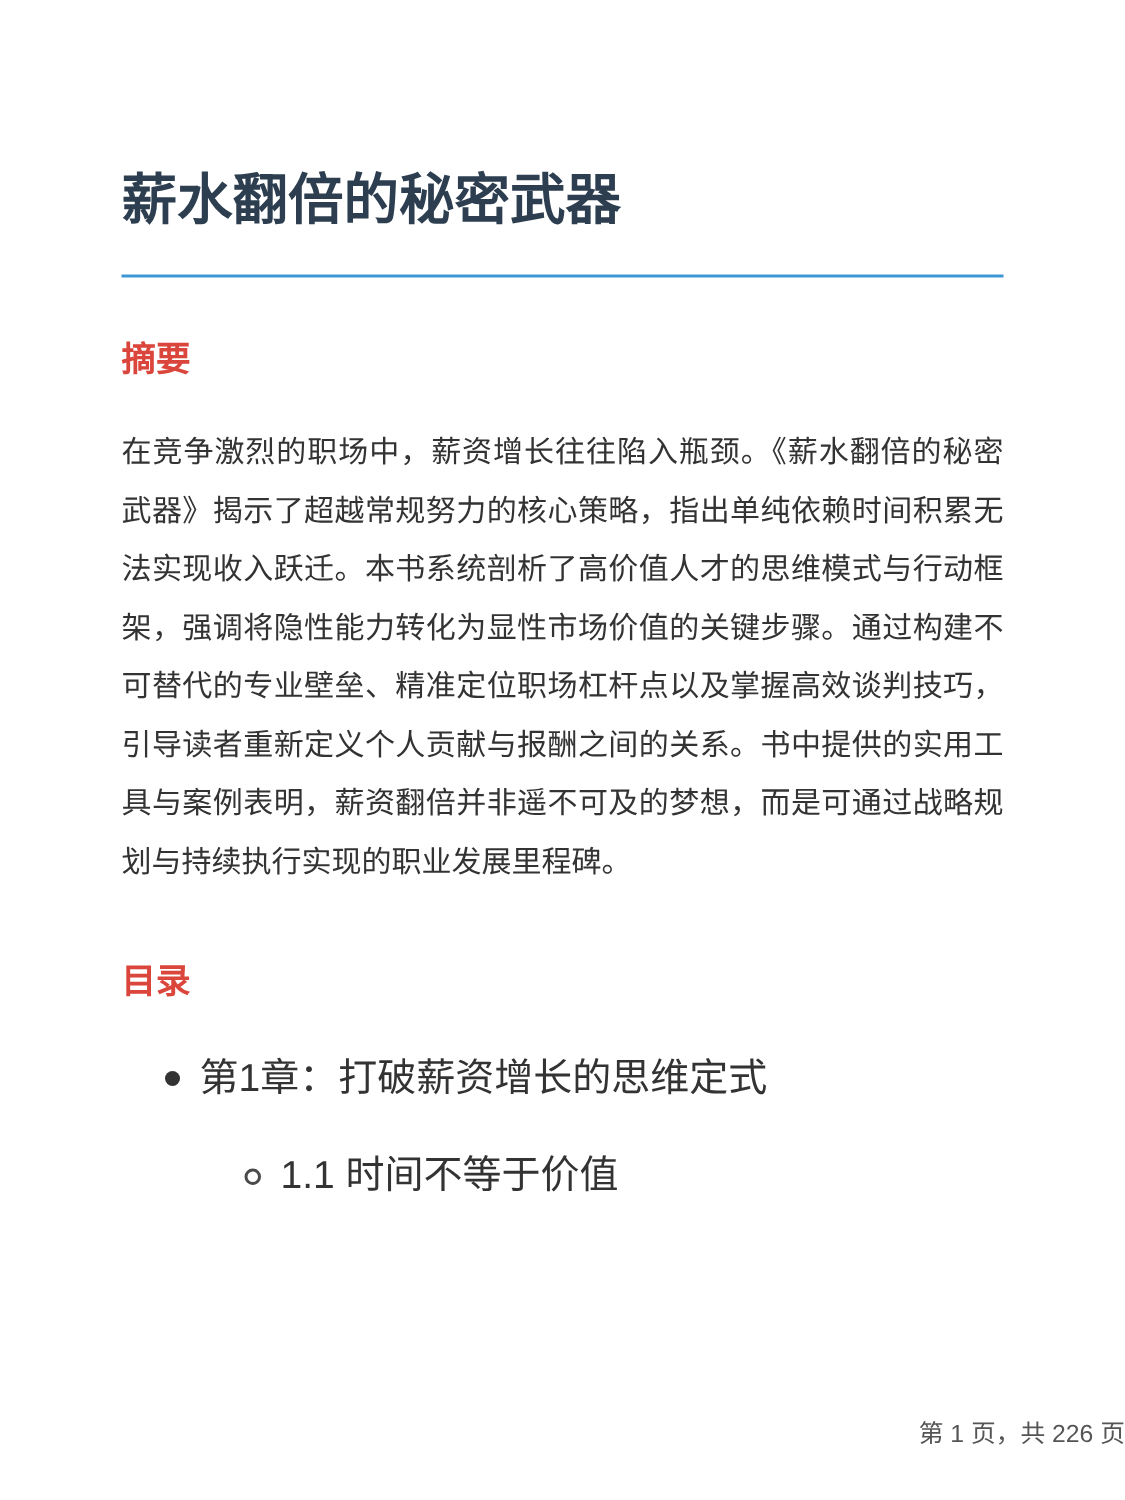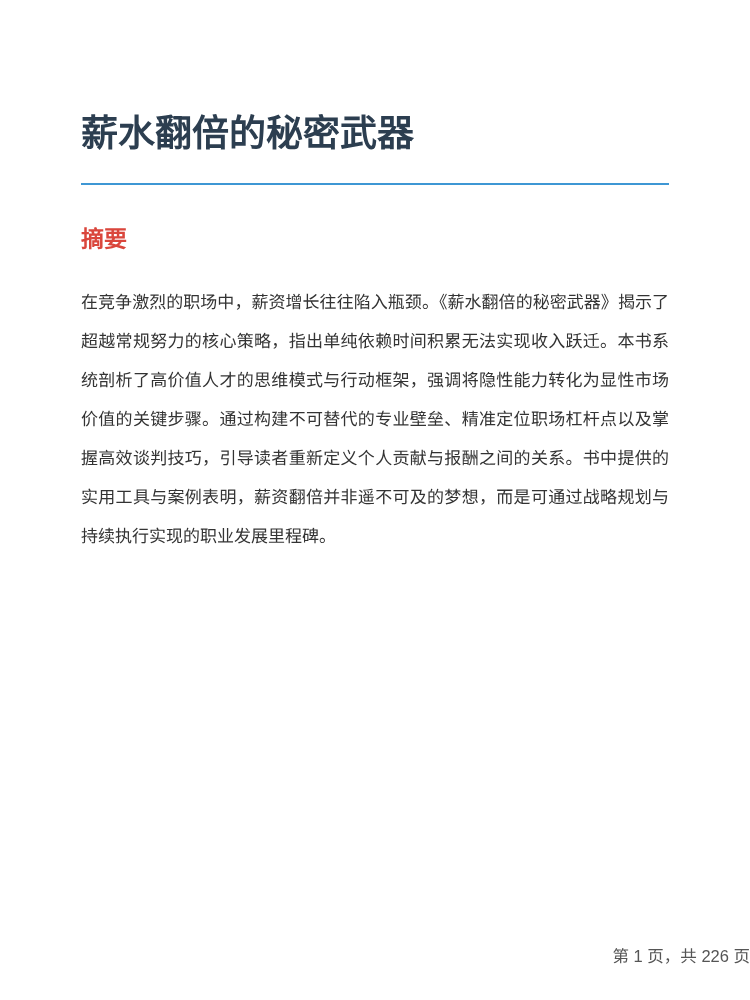--- a/index.html
+++ b/index.html
@@ -41,21 +41,21 @@
       font-size: 23px;
       line-height: 36px;
       font-weight: bold;
       color: #da463c;
     }
     .section-heading.toc-heading {
       margin-top: 41px;
     }
     .abstract-body {
       margin: 26px 0 0 0;
-      font-size: 17px;
+      font-size: 20px;
       line-height: 39px;
       color: #333333;
       text-align: justify;
       text-justify: inter-ideograph;
     }
     .toc-list {
       margin: 27px 0 0 0;
       padding: 0;
       list-style: none;
     }
@@ -108,17 +108,28 @@
 <div class="page">
 
   <h1 class="doc-title">薪水翻倍的秘密武器</h1>
 
   <div class="title-divider"></div>
 
   <h2 class="section-heading">摘要</h2>
 
   <p class="abstract-body">在竞争激烈的职场中，薪资增长往往陷入瓶颈。《薪水翻倍的秘密武器》揭示了超越常规努力的核心策略，指出单纯依赖时间积累无法实现收入跃迁。本书系统剖析了高价值人才的思维模式与行动框架，强调将隐性能力转化为显性市场价值的关键步骤。通过构建不可替代的专业壁垒、精准定位职场杠杆点以及掌握高效谈判技巧，引导读者重新定义个人贡献与报酬之间的关系。书中提供的实用工具与案例表明，薪资翻倍并非遥不可及的梦想，而是可通过战略规划与持续执行实现的职业发展里程碑。</p>
 
+  <h2 class="section-heading toc-heading">目录</h2>
 
+  <ul class="toc-list">
+    <li class="toc-item level-1">
+      <span class="bullet bullet-disc"></span>
+      <span>第1章：打破薪资增长的思维定式</span>
+    </li>
+    <li class="toc-item level-2">
+      <span class="bullet bullet-circle"></span>
+      <span>1.1 时间不等于价值</span>
+    </li>
+  </ul>
 
   <div class="page-footer">第 1 页，共 226 页</div>
 
 </div>
 
 </body></html>

